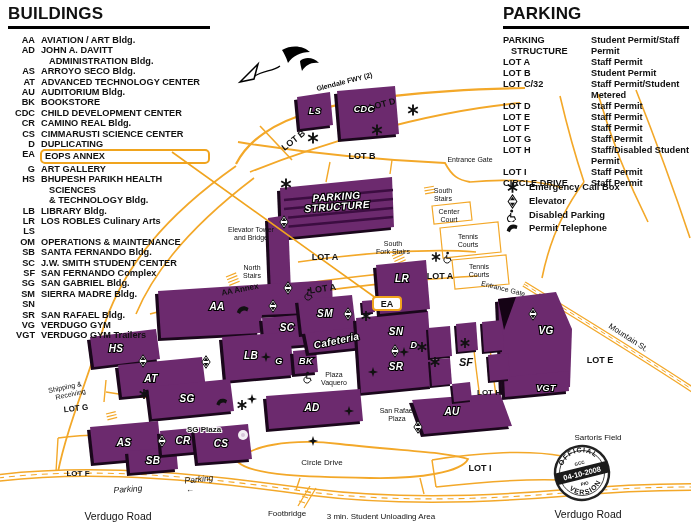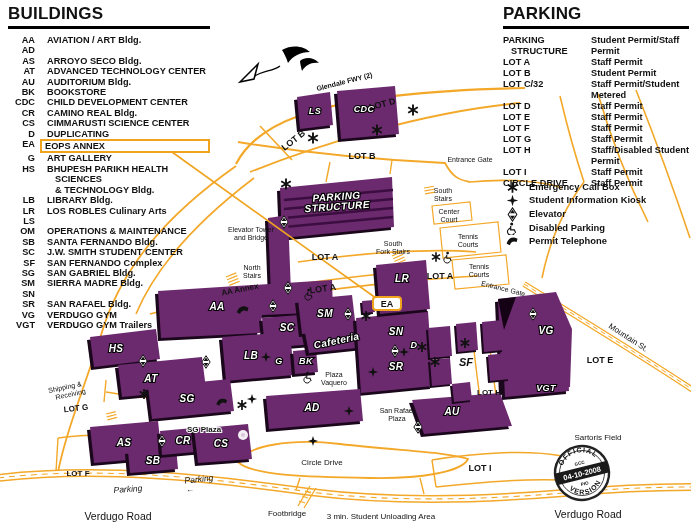--- a/index.html
+++ b/index.html
@@ -8,22 +8,22 @@
   svg{position:absolute;left:0;top:0;}
   svg text{font-family:"Liberation Sans",sans-serif;}
 
   
   .panel{position:absolute;}
   .hdr{font-size:17px;font-weight:bold;letter-spacing:.2px;border-bottom:3px solid #000;
        padding-bottom:2px;margin-bottom:6px;}
   .bl{left:8px;top:4px;width:202px;}
   .bl .row{display:flex;line-height:10.4px;font-size:9.2px;font-weight:bold;}
   .bl .abbr{width:27px;flex:none;text-align:right;padding-right:6px;}
-  .bl .nm{flex:1;white-space:pre-line;padding-left:8px;text-indent:-8px;margin-left:6px;}
-  .bl .nm.hl{border:2px solid #f0a41e;border-radius:0;padding:0 34px 0 3px;text-indent:0;
+  .bl .nm{flex:1;white-space:pre-line;padding-left:8px;text-indent:-8px;}
+  .bl .nm.hl{border:2px solid #f0a41e;border-radius:5px;padding:0 34px 0 3px;text-indent:0;
              display:inline-block;margin-left:-1px;}
   .pk{left:503px;top:4px;width:186px;}
   .pk .row{display:flex;line-height:11px;font-size:9.2px;font-weight:bold;}
   .pk .lot{width:74px;flex:none;white-space:pre-line;padding-left:8px;text-indent:-8px;}
   .pk .permit{flex:1;margin-left:6px;}
   .sym{left:505px;top:181px;width:184px;}
   .sym .row{display:flex;align-items:center;line-height:12.6px;font-size:9.4px;font-weight:bold;gap:9px;}
   .sym .ic{width:15px;flex:none;display:inline-flex;justify-content:center;}
 
   
@@ -416,20 +416,22 @@
 </svg>
 
 <div class="panel bl">
   <div class="hdr">BUILDINGS</div>
   <div class="row">
         <span class="abbr">AA</span>
         <span class="nm">AVIATION / ART Bldg.</span>
       </div>
   <div class="row">
         <span class="abbr">AD</span>
+        <span class="nm">JOHN A. DAVITT
+ADMINISTRATION Bldg.</span>
       </div>
   <div class="row">
         <span class="abbr">AS</span>
         <span class="nm">ARROYO SECO Bldg.</span>
       </div>
   <div class="row">
         <span class="abbr">AT</span>
         <span class="nm">ADVANCED TECHNOLOGY CENTER</span>
       </div>
   <div class="row">
@@ -571,28 +573,20 @@
 </div>
 
 <div class="panel sym">
   <div class="row">
     <span class="ic">
           <svg width="13" height="13" style="position:static">
             <use href="#sym-callbox" transform="translate(6.5,6.5) scale(0.95)"></use>
           </svg>
         </span>
     <span>Emergency Call Box</span>
-  </div>
-  <div class="row">
-    <span class="ic">
-          <svg width="13" height="13" style="position:static">
-            <use href="#sym-kiosk" transform="translate(6.5,6.5) scale(0.95)"></use>
-          </svg>
-        </span>
-    <span>Student Information Kiosk</span>
   </div>
   <div class="row">
     <span class="ic">
           <svg width="13" height="15" style="position:static">
             <use href="#sym-elev" transform="translate(6.5,7.5) scale(0.95)"></use>
           </svg>
         </span>
     <span>Elevator</span>
   </div>
   <div class="row">

